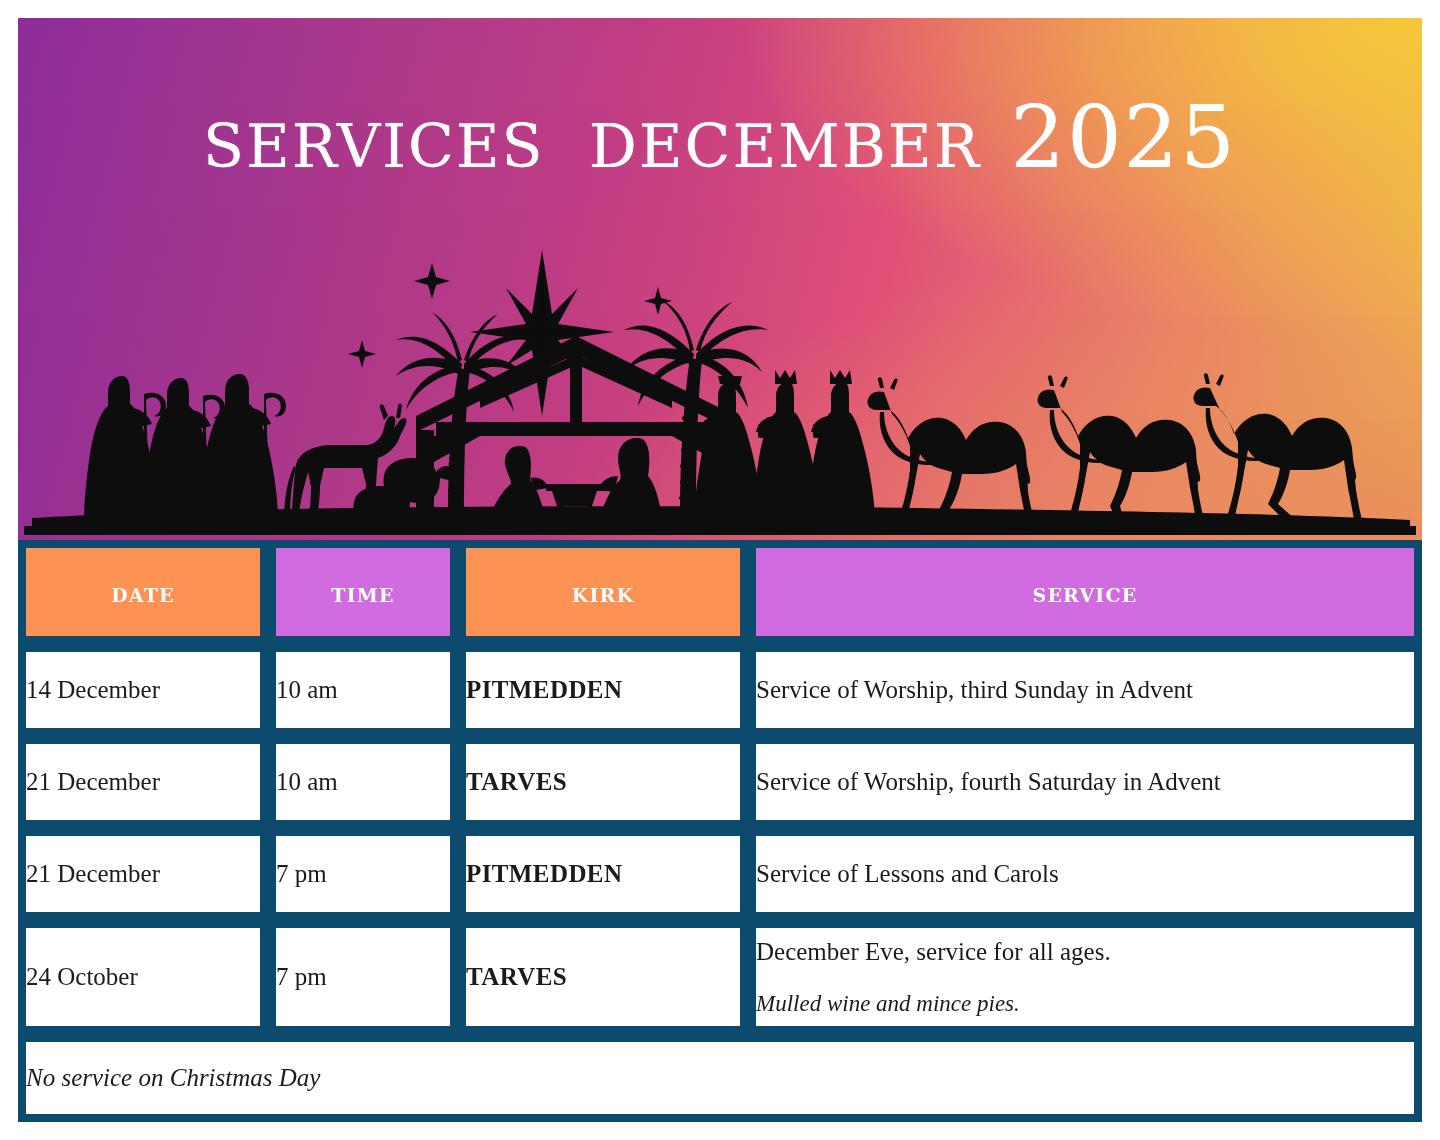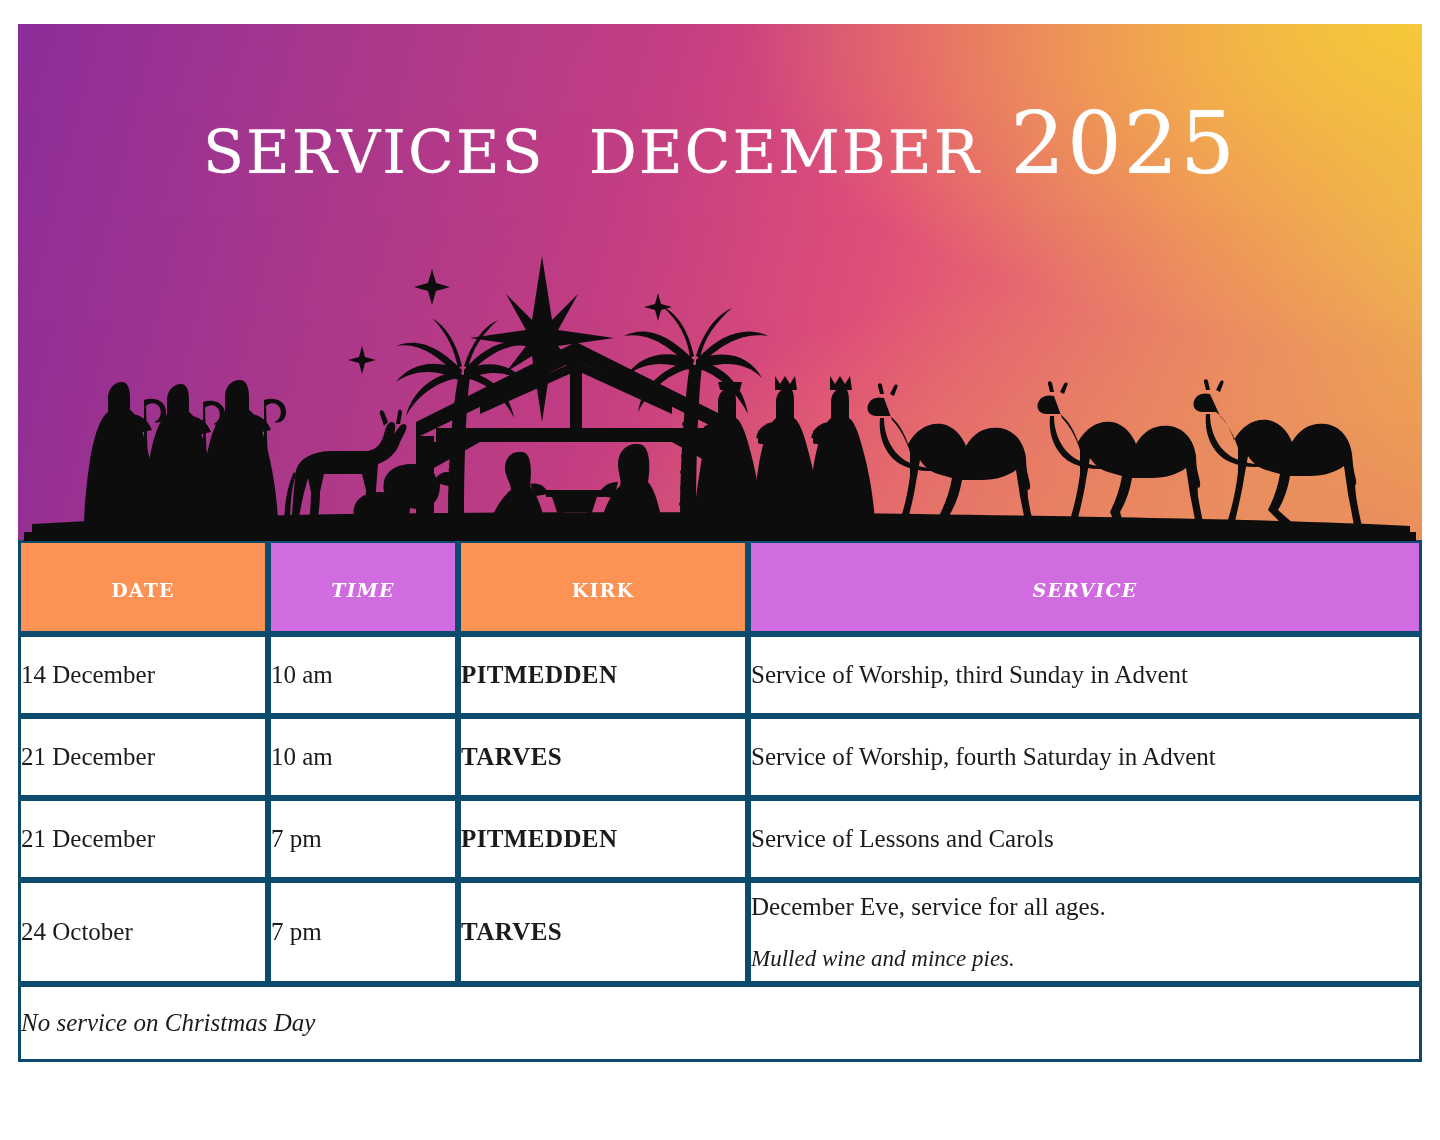--- a/index.html
+++ b/index.html
@@ -14,21 +14,21 @@
     background: #ffffff;
     font-family: "Liberation Serif", serif;
     overflow: hidden;
     box-sizing: border-box;
   }
 
   
   .hero {
     position: absolute;
     left: 18px;
-    top: 24px;
+    top: 18px;
     width: 1404px;
     height: 522px;
     overflow: hidden;
   }
   .hero-bg {
     position: absolute;
     inset: 0;
     background:
       radial-gradient(115% 150% at 100% 0%, #F8CE3A 0%, rgba(248,206,58,0) 42%),
       radial-gradient(120% 130% at 96% 104%, #EE9061 0%, rgba(238,144,97,0) 48%),
@@ -77,21 +77,21 @@
     top: 540px;
     width: 1404px;
   }
   table.schedule {
     border-collapse: separate;
     border-spacing: 0;
     width: 1404px;
     table-layout: fixed;
   }
   table.schedule td, table.schedule th {
-    border: 3px solid #0c4a6e;
+    border: 8px solid #0c4a6e;
     padding: 0;
     margin: 0;
     background: #ffffff;
     vertical-align: middle;
   }
   col.c-date { width: 250px; }
   col.c-time { width: 190px; }
   col.c-kirk { width: 290px; }
   col.c-svc  { width: 674px; }
 
@@ -99,21 +99,21 @@
     height: 88px;
     color: #ffffff;
     font-size: 27px;
     letter-spacing: 1.2px;
     font-family: "DejaVu Serif", "Liberation Serif", serif;
     font-variant: small-caps;
     text-transform: lowercase;
     font-weight: 700;
   }
   th.h-orange { background: #FC9254 !important; }
-  th.h-purple { background: #D06CE0 !important; font-style: italic; }
+  th.h-purple { background: #D06CE0 !important; }
 
   tbody td { height: 76px; font-size: 25px; color: #1b1b1b; }
   td.date-cell, td.time-cell { font-size: 25px; }
   td.kirk-cell { font-weight: 700; font-size: 25px; letter-spacing: .4px; }
   td.svc-cell  { font-size: 25px; line-height: 1.35; padding: 6px 14px; }
   tr.tall td { height: 98px; }
   .svc-sub { display: block; font-style: italic; font-size: 23px; margin-top: 20px; }
   td.note-cell {
     height: 72px;
     font-style: italic;

